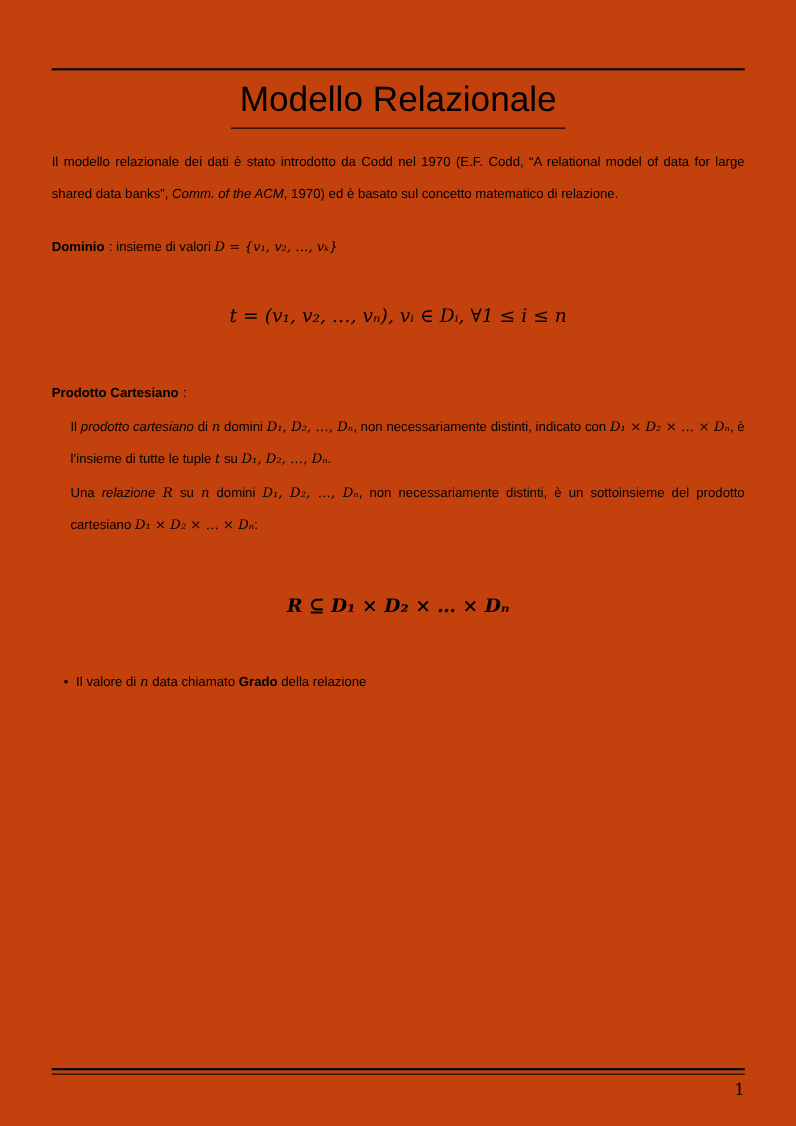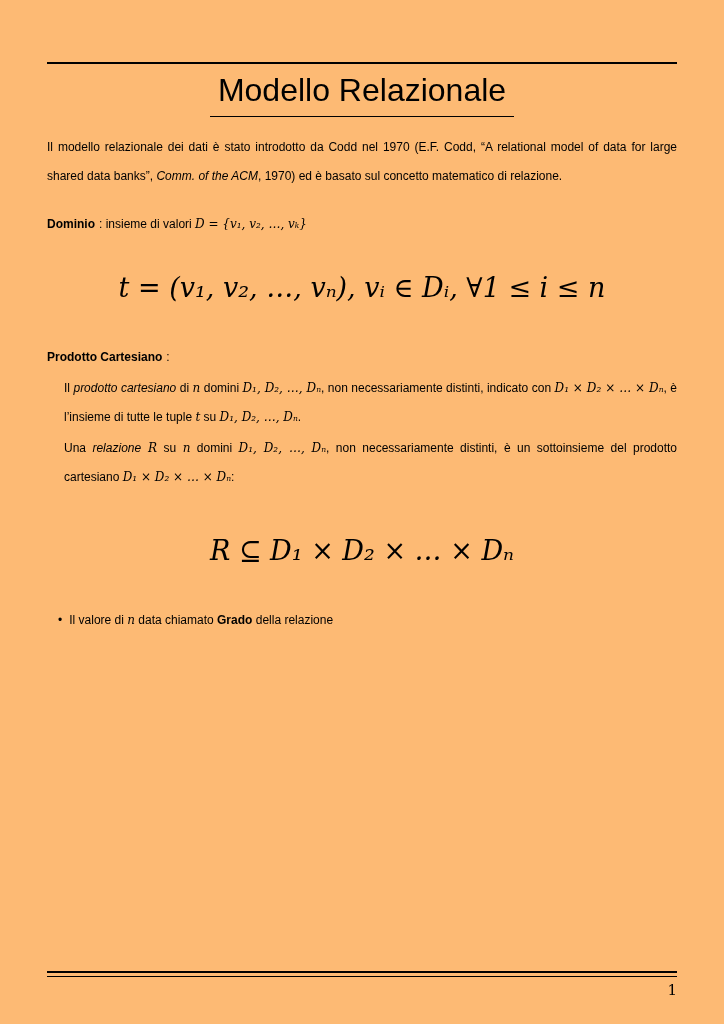--- a/index.html
+++ b/index.html
@@ -1,20 +1,20 @@
 <!DOCTYPE html>
 <html><head>
 <meta charset="utf-8">
 <style>
   html, body { margin: 0; padding: 0; background: #ffffff; }
   .page {
     position: relative;
     width: 724px;
     height: 1024px;
-    background: #fdba74;
+    background: #c2410c;
     color: #000000;
     font-family: "Liberation Sans", sans-serif;
     overflow: hidden;
   }
   .content { padding: 0 47px; }
   p { margin: 0; }
 
   .rule-top { margin-top: 62px; height: 0; border-top: 2px solid #000; }
 
   .title-row { text-align: center; margin-top: 8px; }
@@ -36,24 +36,24 @@
   .sec-head { margin-top: 32px; }
   .sec-head-prodotto { margin-top: 40px; }
   .sec-head-relazione { margin-top: 28px; }
   .indent { margin: 2px 0 0 17px; }
 
   .formula {
     margin-top: 34px;
     text-align: center;
     font-family: "DejaVu Serif", "DejaVu Sans", serif;
     font-style: italic;
-    font-size: 27px;
+    font-size: 17px;
     line-height: 30px;
   }
-  .formula-relazione { margin-top: 44px; }
+  .formula-relazione { margin-top: 44px; font-weight: bold; }
 
   .bullet-line { margin-top: 40px; padding-left: 11px; }
   .bullet { margin-right: 7px; }
 
   .rm { font-style: normal; }
   .it { font-style: italic; }
   .bf { font-weight: bold; }
   .mi { font-family: "DejaVu Serif", "DejaVu Sans", serif; font-style: italic; }
   .colon { margin-left: 4px; }
 

